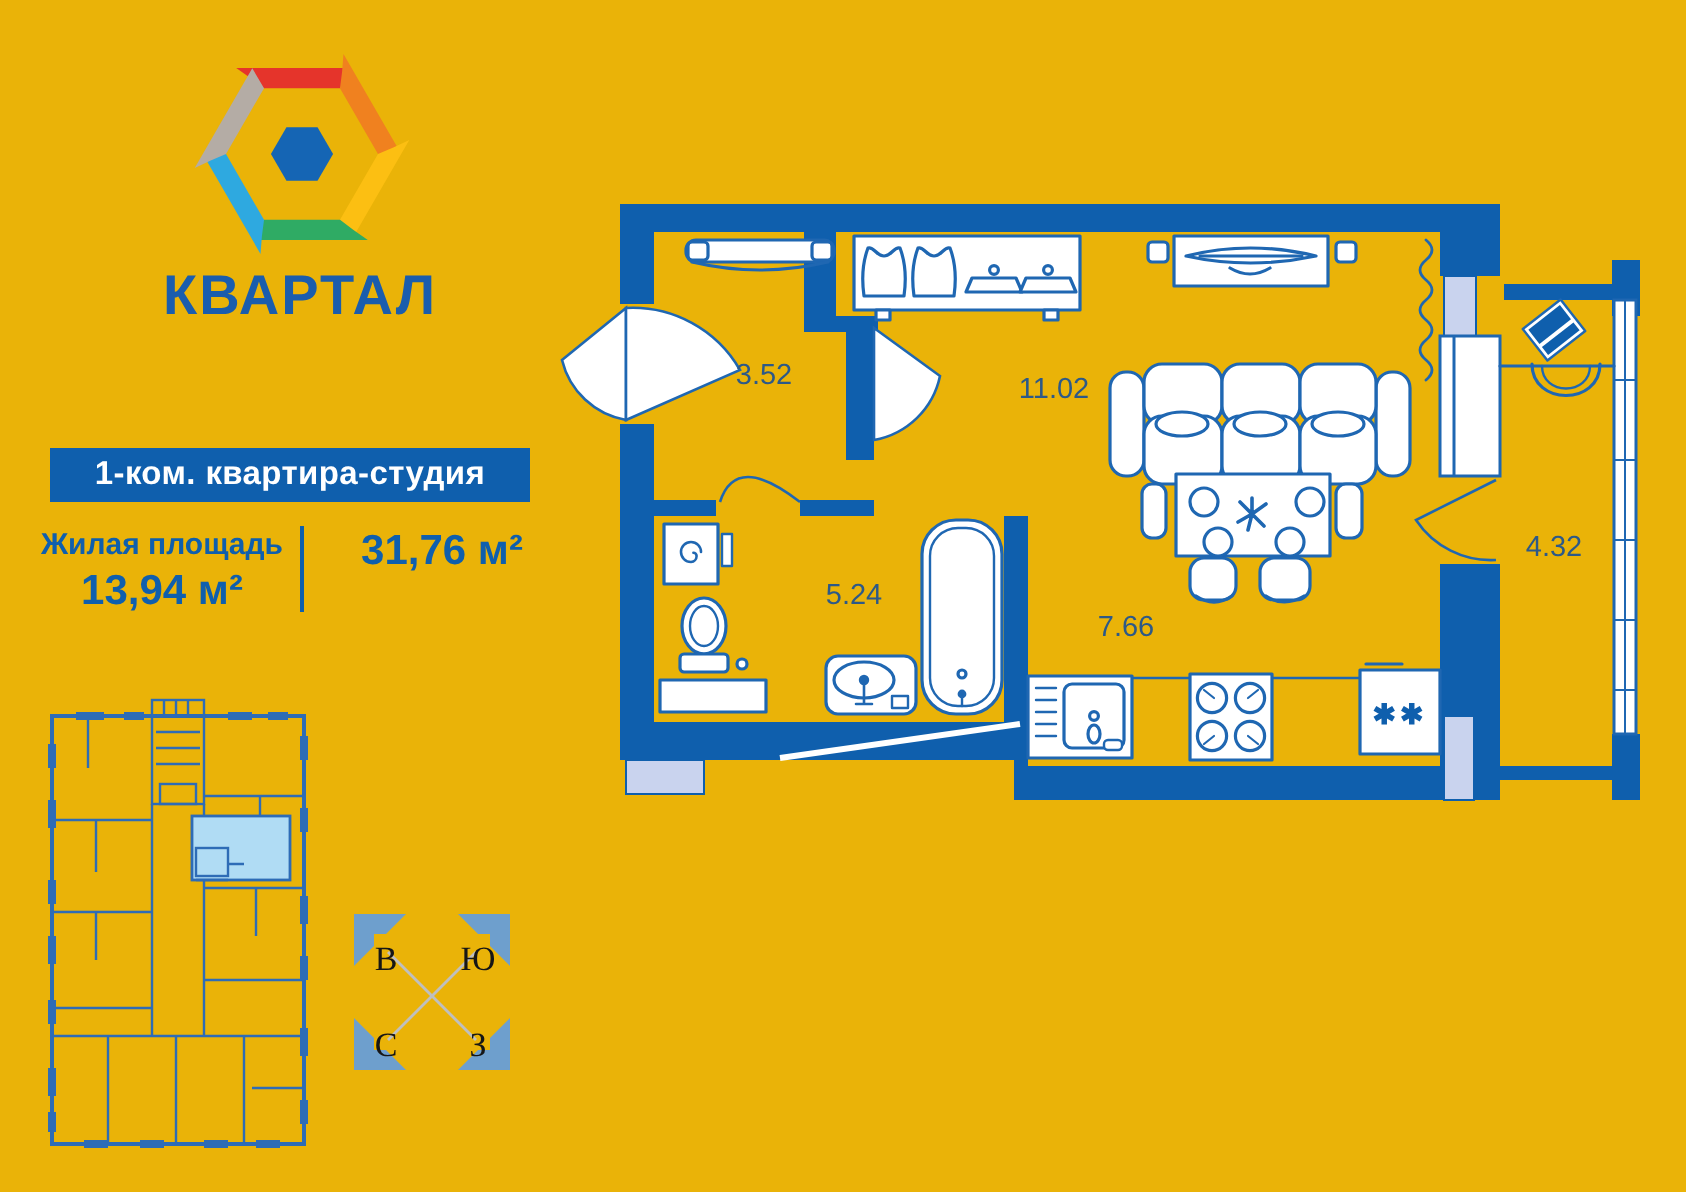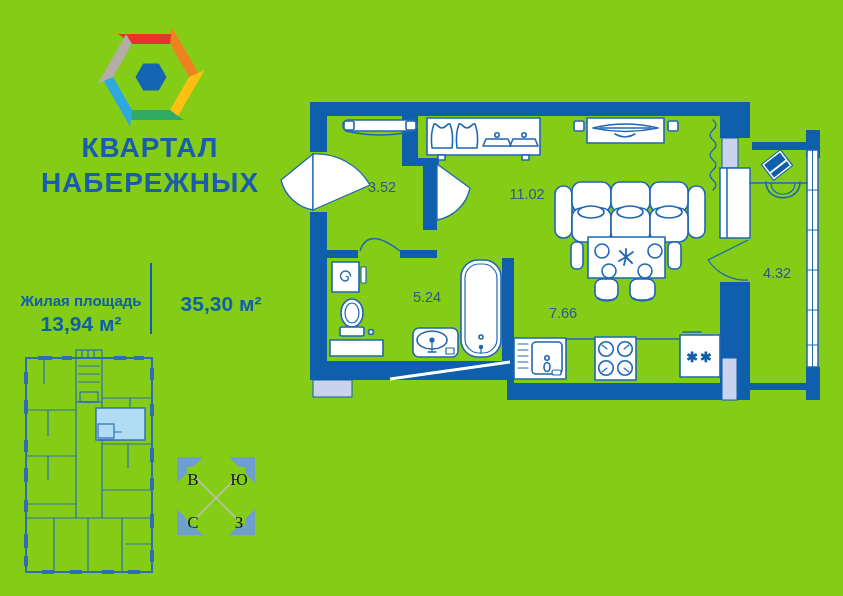--- a/index.html
+++ b/index.html
@@ -1,25 +1,25 @@
 <!DOCTYPE html>
 <html><head>
 <meta charset="utf-8">
 <style>
   html,body{margin:0;padding:0;background:#fff;}
-  .canvas{position:relative;width:843px;height:596px;background:#84cc16;overflow:hidden;
+  .canvas{position:relative;width:843px;height:596px;background:#eab308;overflow:hidden;
           font-family:"Liberation Sans",sans-serif;}
   .abs{position:absolute;}
   .brand-title{left:0;top:130px;width:300px;text-align:center;color:#1a5dad;
                font-weight:bold;font-size:28px;line-height:35px;letter-spacing:1px;}
   .type-badge{left:25px;top:224px;width:240px;height:27px;background:#0f5fad;color:#fff;
               font-weight:bold;font-size:16.5px;display:flex;align-items:center;justify-content:center;
               letter-spacing:.2px;}
   .areas{left:12px;top:261px;width:278px;display:flex;align-items:stretch;}
-  .area-cell{flex:1;text-align:center;color:#0f5fad;margin-top:28px;}
+  .area-cell{flex:1;text-align:center;color:#0f5fad;}
   .area-label{font-size:15px;font-weight:bold;margin-top:3px;}
   .area-value{font-size:21px;font-weight:bold;margin-top:3px;}
   .area-divider{width:2px;background:#0f5fad;margin:2px 0;}
   svg text{font-family:"Liberation Sans",sans-serif;}
   .room-label{font-size:14.5px;fill:#2d5988;}
   .fridge-label{font-size:14px;font-weight:bold;fill:#0f5fad;letter-spacing:2px;}
   .compass-letter{font-family:"Liberation Serif",serif;font-size:17px;fill:#161616;}
 </style>
 </head>
 <body>
@@ -33,32 +33,32 @@
       <path d="M -36,-47 L 27,-47 L 20.8,-36 L -20.8,-36 L -28,-41.5 Z" fill="#fcbf12" transform="rotate(120)"></path>
       <path d="M -36,-47 L 27,-47 L 20.8,-36 L -20.8,-36 L -28,-41.5 Z" fill="#2fab64" transform="rotate(180)"></path>
       <path d="M -36,-47 L 27,-47 L 20.8,-36 L -20.8,-36 L -28,-41.5 Z" fill="#2ea9e0" transform="rotate(240)"></path>
       <path d="M -36,-47 L 27,-47 L 20.8,-36 L -20.8,-36 L -28,-41.5 Z" fill="#b4aca5" transform="rotate(300)"></path>
       <polygon points="17,0 8.5,14.7 -8.5,14.7 -17,0 -8.5,-14.7 8.5,-14.7" fill="#1565b4"></polygon>
     </g>
   </svg>
 
   <div class="abs brand-title">
     <div>КВАРТАЛ</div>
-    <div>НАБЕРЕЖНЫХ</div>
   </div>
 
+  <div class="abs type-badge">1-ком. квартира-студия</div>
 
   <div class="abs areas">
     <div class="area-cell">
       <div class="area-label">Жилая площадь</div>
       <div class="area-value">13,94 м²</div>
     </div>
     <div class="area-divider"></div>
     <div class="area-cell">
-      <div class="area-value">35,30 м²</div>
+      <div class="area-value">31,76 м²</div>
     </div>
   </div>
 
   <svg class="abs" style="left:18px;top:348px;" width="142" height="232" viewBox="0 0 142 232">
     <g stroke="#2e6cb6" fill="none" stroke-width="1.2">
       <path d="M 8,10 H 134 V 224 H 8 Z" stroke-width="2"></path>
 
       <rect x="58" y="2" width="26" height="8"></rect>
       <path d="M 64,2 V 10 M 70,2 V 10 M 76,2 V 10"></path>
       <rect x="58" y="10" width="26" height="44"></rect>

